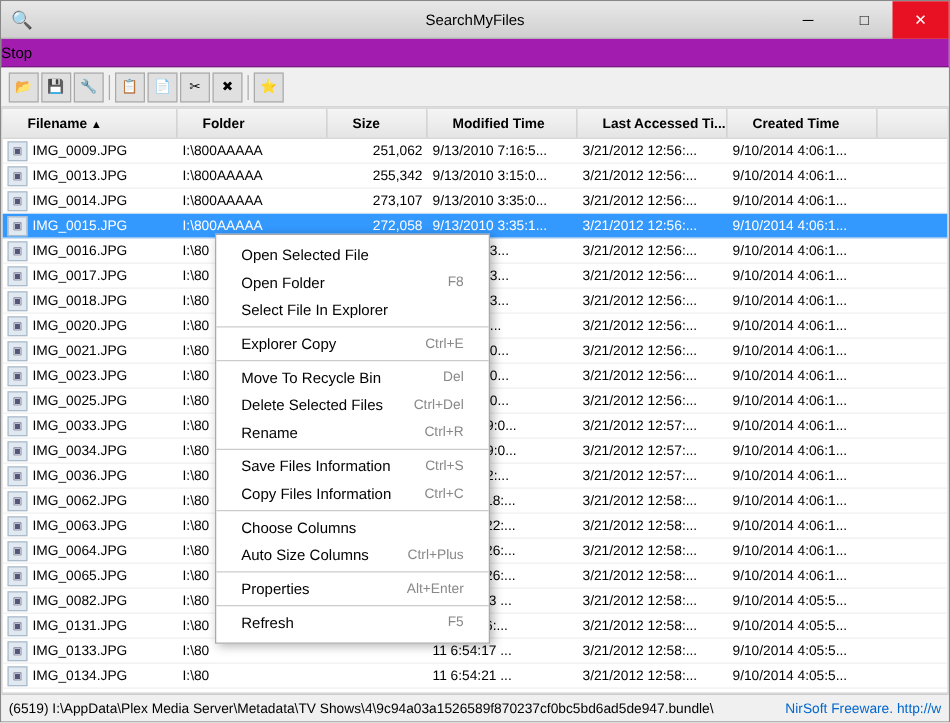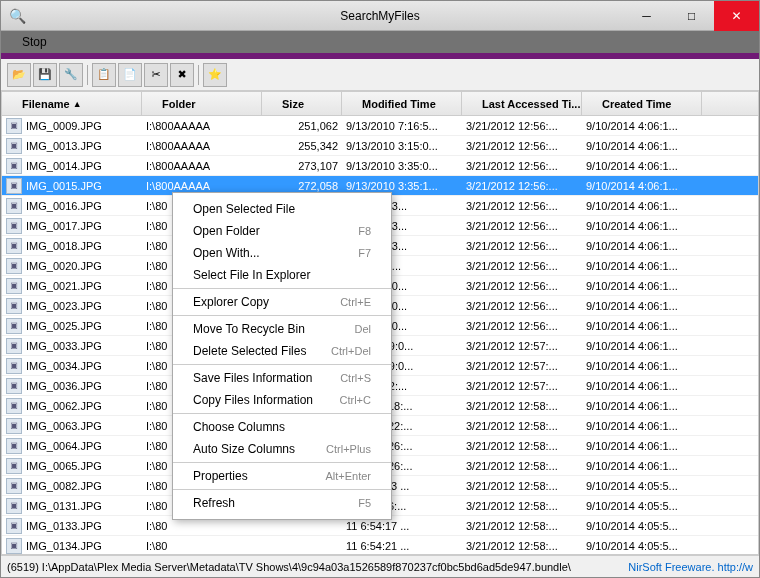--- a/index.html
+++ b/index.html
@@ -31,23 +31,23 @@
       cursor: pointer;
       display: flex;
       align-items: center;
       justify-content: center;
       font-size: 12px;
       color: #000;
     }
     .title-btn.close { background: #e81123; color: white; }
     
     .menu-bar {
-      background: #737373;
-      padding: 4px 21px;
-      border-bottom: 6px solid #701a75;
+      background: #a21caf;
+      padding: 4px 0;
+      border-bottom: 1px solid #701a75;
     }
     .menu-bar span { font-size: 12px; cursor: pointer; color: #000; }
     
     .toolbar {
       background: #f0f0f0;
       padding: 4px 6px;
       border-bottom: 1px solid #ccc;
       display: flex;
       gap: 2px;
       align-items: center;
@@ -490,40 +490,40 @@
     <div class="context-menu" id="context-menu">
     <div class="ctx-item">
           <span>Open Selected File</span>
           <span class="ctx-shortcut"></span>
         </div>
         <div class="ctx-item">
           <span>Open Folder</span>
           <span class="ctx-shortcut">F8</span>
         </div>
         <div class="ctx-item">
-          <span>Open With...</span>
-          <span class="ctx-shortcut">F7</span>
-        </div>
-        <div class="ctx-item">
           <span>Select File In Explorer</span>
           <span class="ctx-shortcut"></span>
         </div>
         <div class="ctx-separator"></div>
         <div class="ctx-item">
           <span>Explorer Copy</span>
           <span class="ctx-shortcut">Ctrl+E</span>
         </div>
         <div class="ctx-separator"></div>
         <div class="ctx-item">
           <span>Move To Recycle Bin</span>
           <span class="ctx-shortcut">Del</span>
         </div>
         <div class="ctx-item">
           <span>Delete Selected Files</span>
           <span class="ctx-shortcut">Ctrl+Del</span>
+        </div>
+        <div class="ctx-item">
+          <span>Rename</span>
+          <span class="ctx-shortcut">Ctrl+R</span>
         </div>
         <div class="ctx-separator"></div>
         <div class="ctx-item">
           <span>Save Files Information</span>
           <span class="ctx-shortcut">Ctrl+S</span>
         </div>
         <div class="ctx-item">
           <span>Copy Files Information</span>
           <span class="ctx-shortcut">Ctrl+C</span>
         </div>

